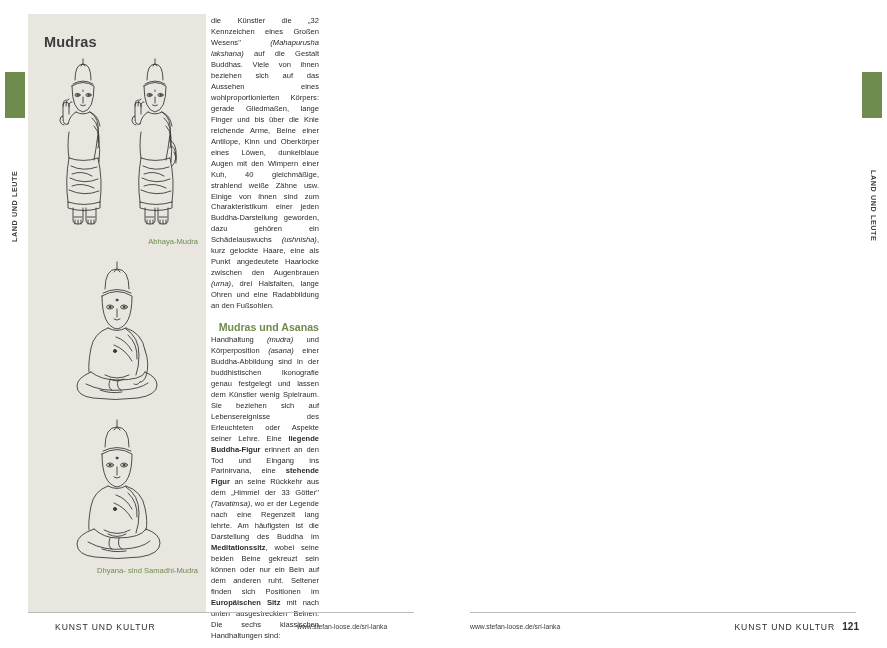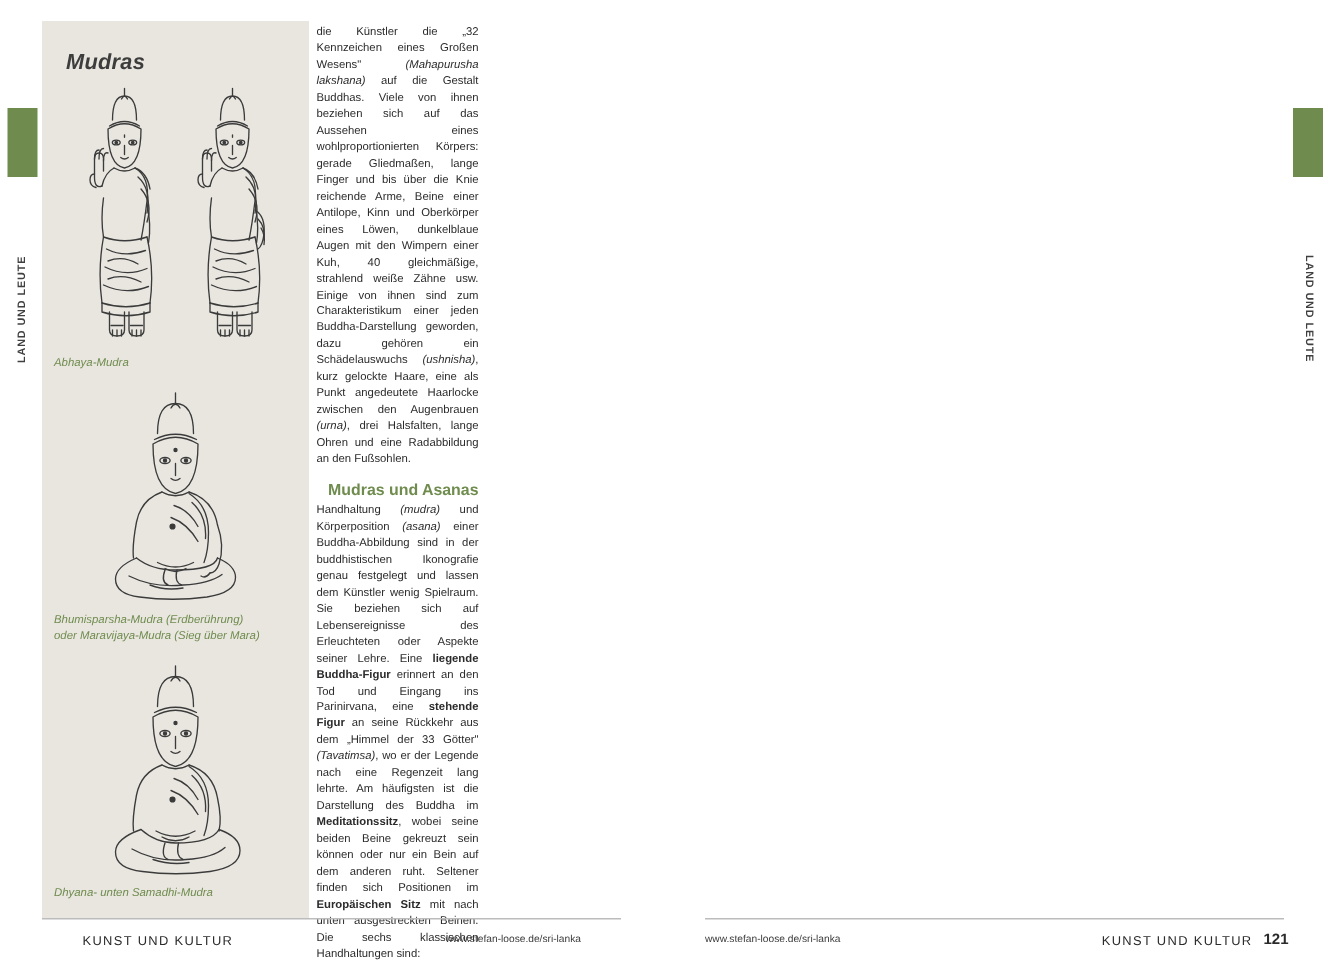--- a/index.html
+++ b/index.html
@@ -33,28 +33,27 @@
   .page { position: absolute; top: 0; height: 648px; }
   .page-left  { left: 0;   width: 443px; }
   .page-right { left: 444px; width: 443px; }
 
   
   .mudra-box {
     position: absolute; left: 28px; top: 14px;
     width: 178px; height: 598px;
     background: #e9e6e0;
     padding: 12px 8px 0 8px;
-    font-style: italic;
   }
   .mudra-title {
     font-size: 14.5px; font-weight: bold; color: #3d3d3d;
     margin: 8px 0 2px 8px; letter-spacing: 0.2px;
   }
   .fig-cap {
-    font-size: 7.6px; color: #6f8c4e; text-align: left;
+    font-size: 7.6px; color: #6f8c4e; text-align: right;
     line-height: 1.35; margin-top: 3px;
   }
   .fig-block { margin-top: 4px; }
   .fig-svg { display: block; margin: 0 auto; }
 
   
   .col {
     position: absolute; top: 16px;
     font-size: 7.55px; line-height: 1.455;
     color: #2b2b2b; text-align: justify;
@@ -217,21 +216,20 @@
             <path d="M49 119 q10 8 26 8 q26 0 28 -8"></path>
             <path d="M63 122 q12 6 24 0"></path>
             <path d="M68 126 q7 4 14 0"></path>
 
             <path d="M49 119 q-14 6 -14 14 q0 10 16 12 q22 3 45 0 q19 -3 19 -13 q0 -8 -12 -13"></path>
             <path d="M44 131 q16 8 36 6 q18 -1 26 -7"></path>
             <path d="M58 137 q10 4 22 2"></path>
             <path d="M68 127 q-3 8 2 10 M76 127 q-2 8 3 10"></path>
           </g>
         </svg>
-        <div class="fig-cap"><span>Bhumisparsha-Mudra (Erdberührung)</span><br><span>oder Maravijaya-Mudra (Sieg über Mara)</span></div>
       </div>
 
       <div class="fig-block" style="margin-top:6px">
         <svg class="fig-svg" width="150" height="152" viewBox="0 0 150 152">
           <g fill="none" stroke="#3b3b3b" stroke-width="0.9" stroke-linecap="round" stroke-linejoin="round">
             <path d="M75 16 l0 -7 M72 19 q3 -5 6 0"></path>
             <path d="M63 36 q0 -20 12 -20 q12 0 12 20"></path>
             <path d="M61 40 q14 -7 28 0"></path>
             <path d="M60 43 q0 30 15 33 q15 -3 15 -33 q-15 -9 -30 0z"></path>
             <ellipse cx="68" cy="54" rx="3.4" ry="2"></ellipse>
@@ -252,21 +250,21 @@
             <path d="M52 118 q10 9 23 9 q24 0 29 -9"></path>
             <path d="M62 119 q13 7 26 0"></path>
             <path d="M66 123 q9 5 18 0"></path>
 
             <path d="M52 118 q-17 6 -17 15 q0 11 18 13 q22 3 45 0 q20 -3 20 -14 q0 -9 -14 -14"></path>
             <path d="M46 131 q16 9 36 7 q18 -1 26 -8"></path>
             <path d="M60 138 q12 4 24 2"></path>
             <path d="M68 127 q-3 9 2 11 M77 127 q-2 9 3 11"></path>
           </g>
         </svg>
-        <div class="fig-cap">Dhyana- unten Samadhi-Mudra</div>
+        <div class="fig-cap">Dhyana- sind Samadhi-Mudra</div>
       </div>
     </div>
 
     <div class="col c2">
       <p>die Künstler die „32 Kennzeichen eines Großen Wesens" <span class="it">(Mahapurusha lakshana)</span> auf die Gestalt Buddhas. Viele von ihnen beziehen sich auf das Aussehen eines wohlproportionierten Körpers: gerade Gliedmaßen, lange Finger und bis über die Knie reichende Arme, Beine einer Antilope, Kinn und Oberkörper eines Löwen, dunkelblaue Augen mit den Wimpern einer Kuh, 40 gleichmäßige, strahlend weiße Zähne usw. Einige von ihnen sind zum Charakteristikum einer jeden Buddha-Darstellung geworden, dazu gehören ein Schädelauswuchs <span class="it">(ushnisha)</span>, kurz gelockte Haare, eine als Punkt angedeutete Haarlocke zwischen den Augenbrauen <span class="it">(urna)</span>, drei Halsfalten, lange Ohren und eine Radabbildung an den Fußsohlen.</p>
       <div class="h-green-big">Mudras und Asanas</div>
       <p>Handhaltung <span class="it">(mudra)</span> und Körperposition <span class="it">(asana)</span> einer Buddha-Abbildung sind in der buddhistischen Ikonografie genau festgelegt und lassen dem Künstler wenig Spielraum. Sie beziehen sich auf Lebensereignisse des Erleuchteten oder Aspekte seiner Lehre. Eine <span class="bd">liegende Buddha-Figur</span> erinnert an den Tod und Eingang ins Parinirvana, eine <span class="bd">stehende Figur</span> an seine Rückkehr aus dem „Himmel der 33 Götter" <span class="it">(Tavatimsa)</span>, wo er der Legende nach eine Regenzeit lang lehrte. Am häufigsten ist die Darstellung des Buddha im <span class="bd">Meditationssitz</span>, wobei seine beiden Beine gekreuzt sein können oder nur ein Bein auf dem anderen ruht. Seltener finden sich Positionen im <span class="bd">Europäischen Sitz</span> mit nach unten ausgestreckten Beinen. Die sechs klassischen Handhaltungen sind:</p>
 
     </div>
   </div>

